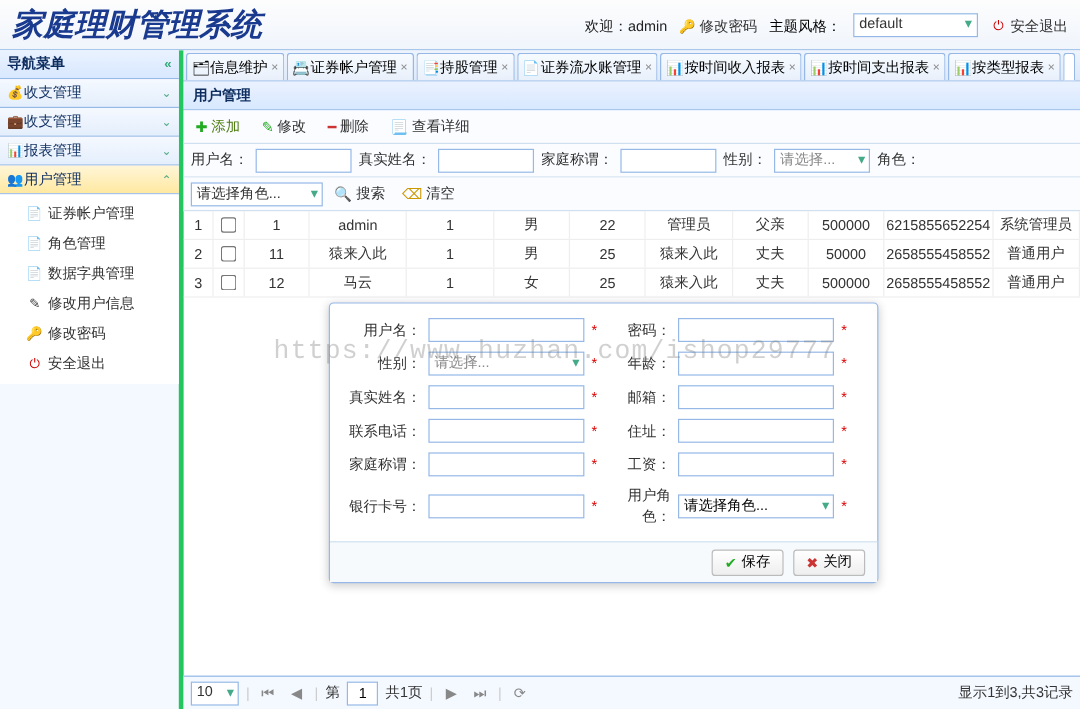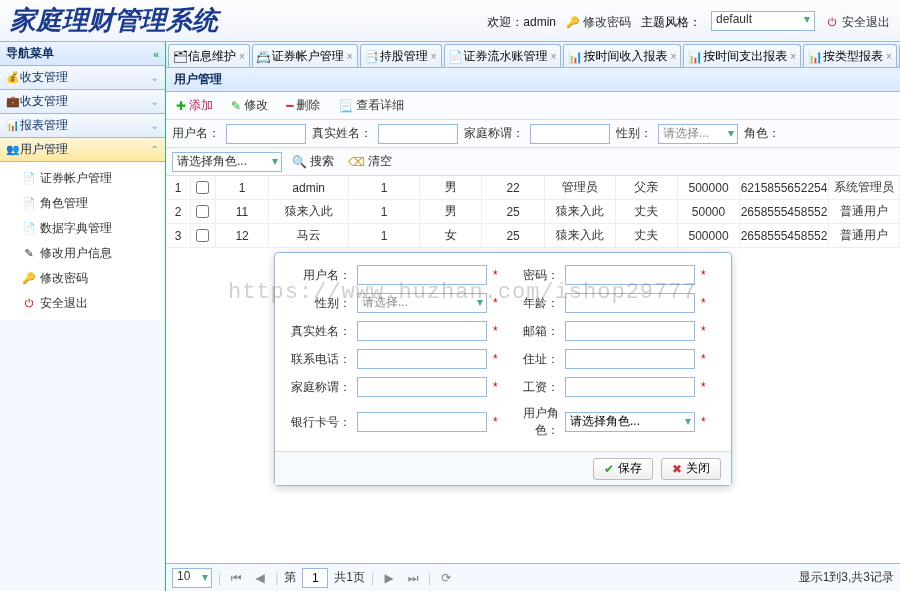--- a/index.html
+++ b/index.html
@@ -7,21 +7,21 @@
 
 .header { height: 42px; border-bottom: 1px solid #95b8e7; display: flex; align-items: center; padding: 0 10px; background: linear-gradient(#fdfdfd,#f0f5fc); }
 .app-title { font-family: "KaiTi","STKaiti",serif; font-size: 26px; color: #1a3a8f; font-weight: bold; font-style: italic; }
 .header-right { margin-left: auto; display: flex; align-items: flex-end; gap: 10px; }
 .welcome { font-size: 14px; color: #222; }
 .link { color: #333; cursor: pointer; display: flex; align-items: center; gap: 3px; }
 .select-theme { width: 104px; height: 20px; border: 1px solid #95b8e7; background: #fff; padding: 0 18px 0 4px; position: relative; color: #333; }
 .select-theme::after { content: "▾"; position: absolute; right: 4px; color: #4a8; }
 
 .main { display: flex; height: 549px; }
-.sidebar { width: 166px; border-right: 1px solid #22c55e; background: #f4f8ff; }
+.sidebar { width: 153px; border-right: 4px solid #22c55e; background: #f4f8ff; }
 .side-head { height: 24px; background: linear-gradient(#eaf2ff,#d8e8ff); border-bottom: 1px solid #95b8e7; padding: 0 6px; display: flex; align-items: center; color: #0e2d5f; font-weight: bold; }
 .side-head .coll { margin-left: auto; color: #3a7; font-size: 11px; }
 .accordion-item { height: 24px; background: linear-gradient(#f5f9ff,#e4eefc); border-bottom: 1px solid #95b8e7; display: flex; align-items: center; padding: 0 6px; color: #0e2d5f; cursor: pointer; }
 .accordion-item.active { background: linear-gradient(#fff6d8,#ffe8a0); }
 .accordion-item .chev { margin-left: auto; color: #5a8; font-size: 10px; }
 .sub-items { background: #fff; padding: 4px 0; }
 .sub-item { padding: 4px 8px 4px 22px; color: #333; cursor: pointer; display: flex; align-items: center; gap: 4px; }
 .mini-ico { width: 14px; height: 14px; display: inline-flex; align-items: center; justify-content: center; font-size: 11px; }
 
 .content { flex: 1; display: flex; flex-direction: column; min-width: 0; }
@@ -173,21 +173,21 @@
           <span class="ico-small">📊</span>
           <span>按类型报表</span>
           <span class="close">×</span>
         </div>
         <div class="tab active"></div>
       </div>
     <div class="panel-title">用户管理</div>
     <div class="toolbar">
       <span class="tbtn">
           <span style="color:#2a2">✚</span>
-          <span style="color:#be185d">添加</span>
+          <span style="color:#4d7c0f">添加</span>
         </span>
       <span class="tbtn">
           <span style="color:#2a2">✎</span>
           <span>修改</span>
         </span>
       <span class="tbtn">
           <span style="color:#c33">━</span>
           <span>删除</span>
         </span>
       <span class="tbtn">

